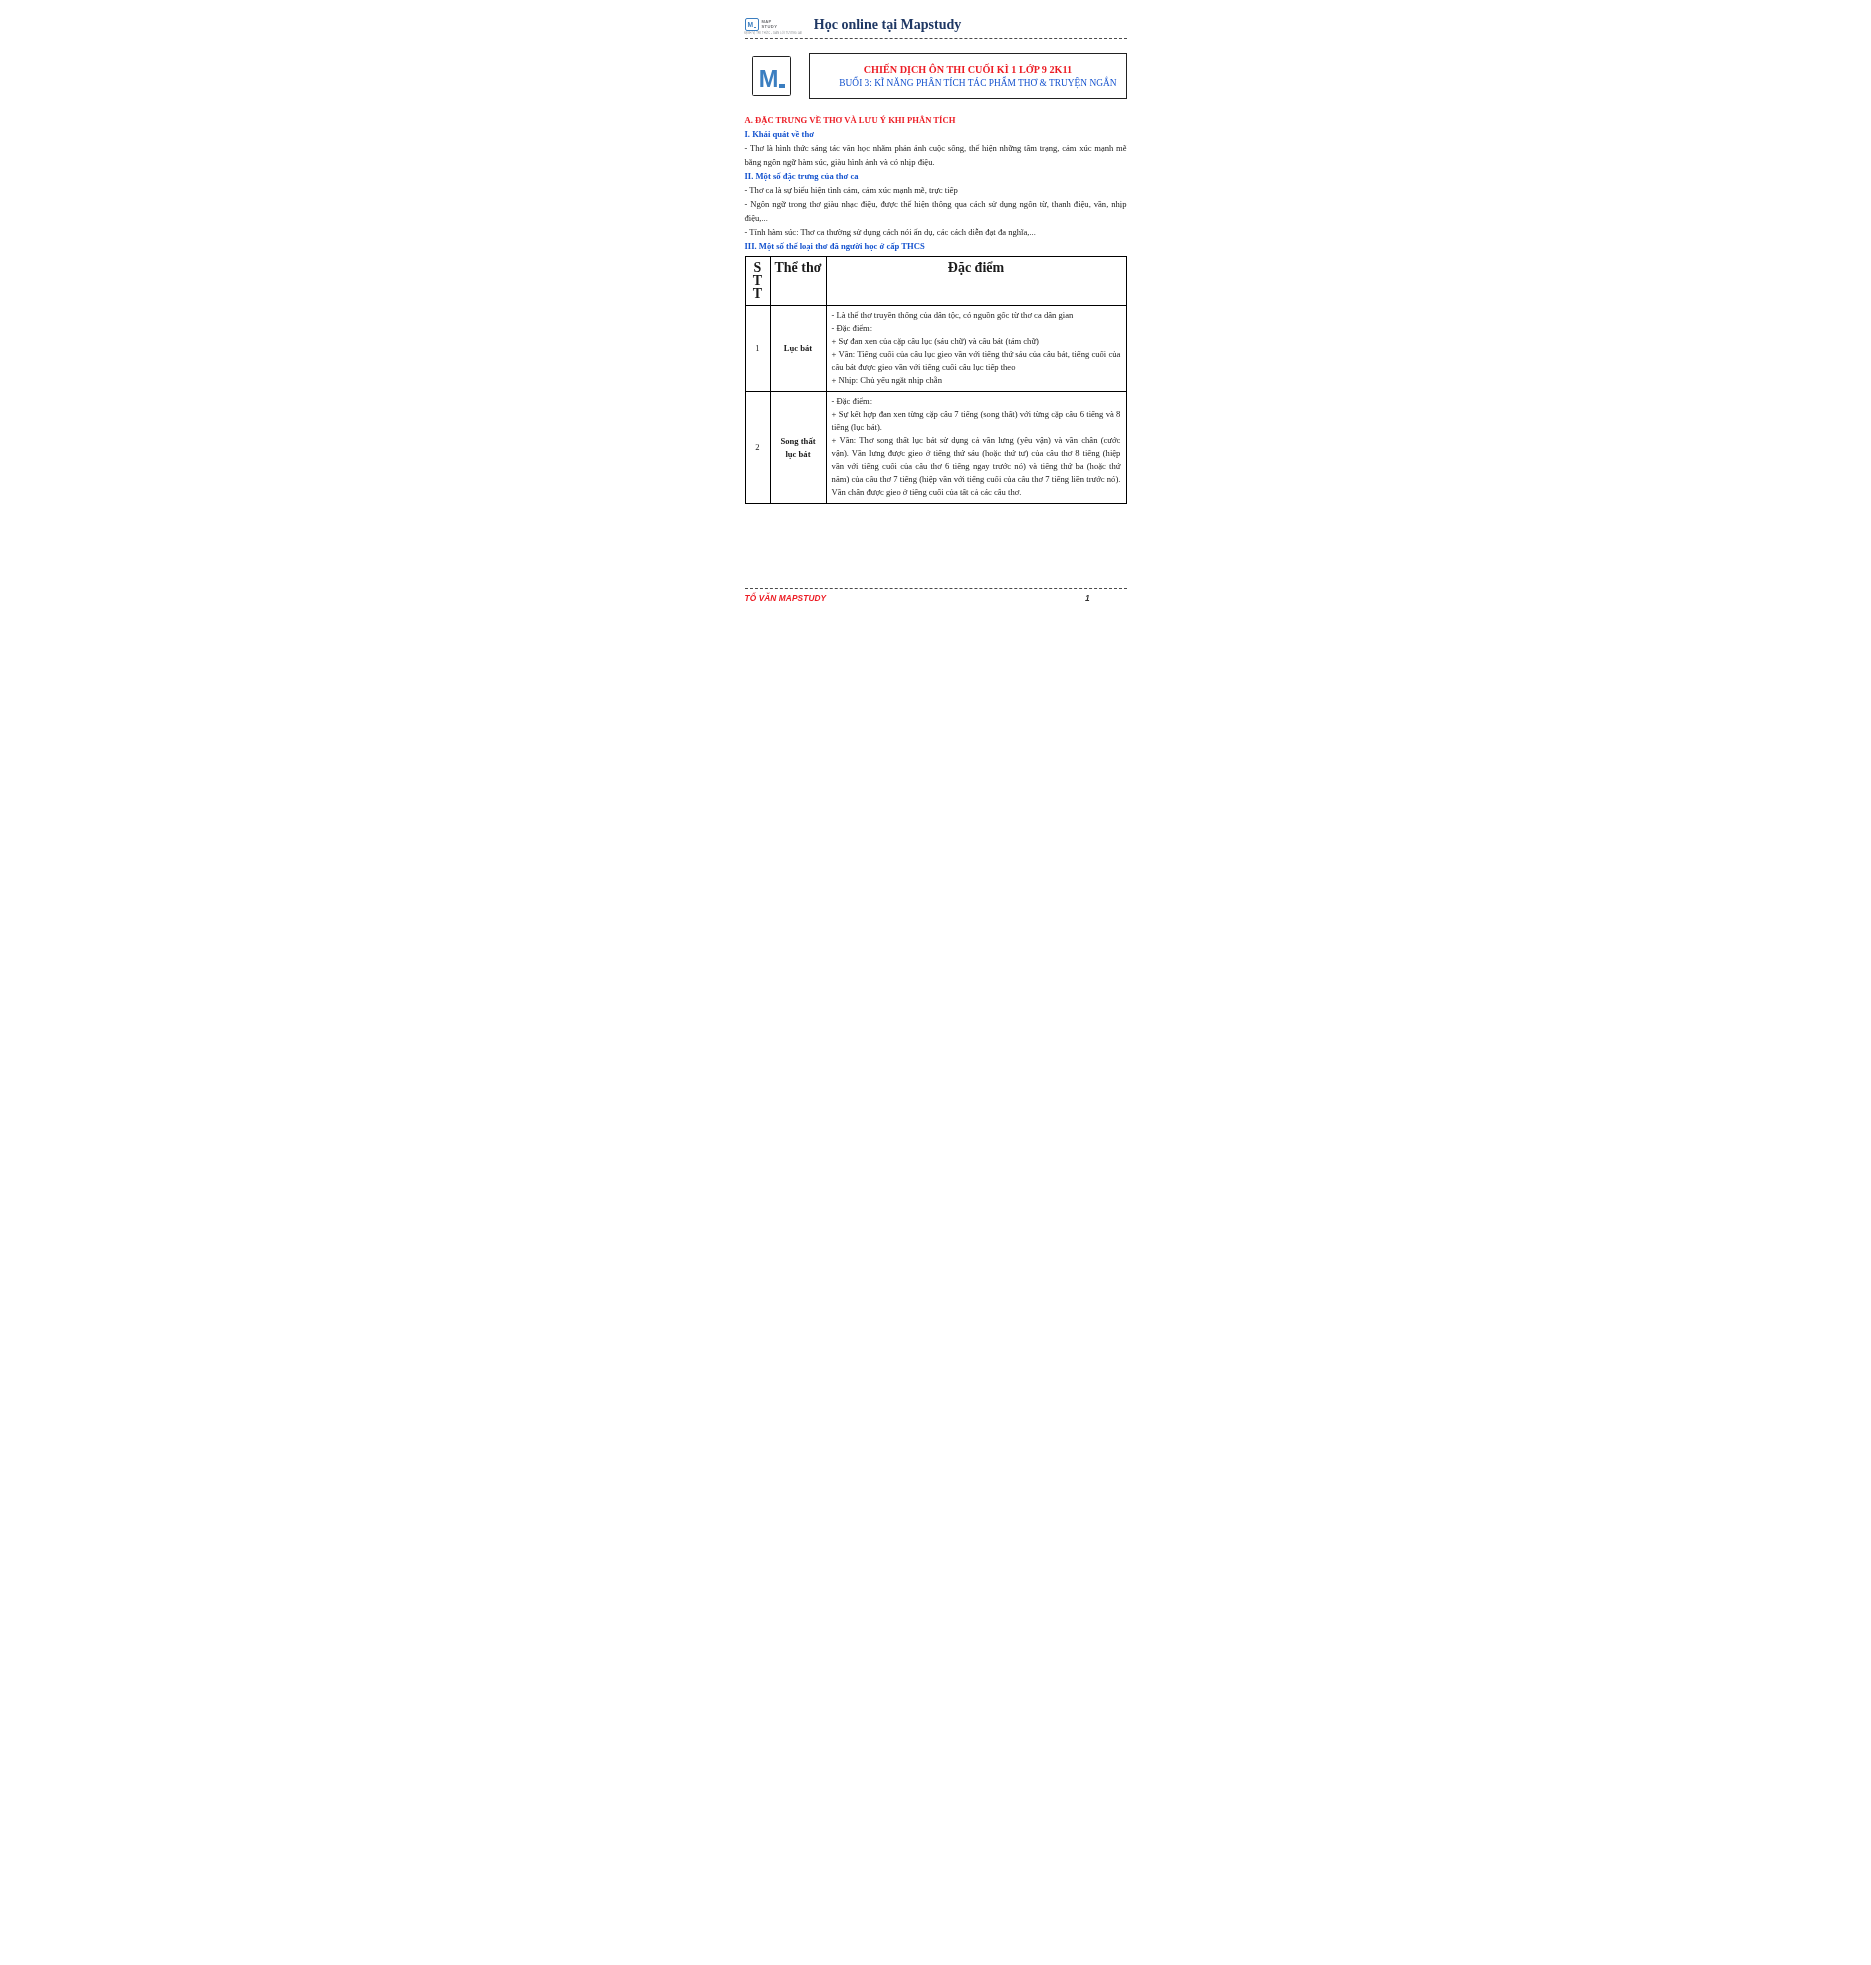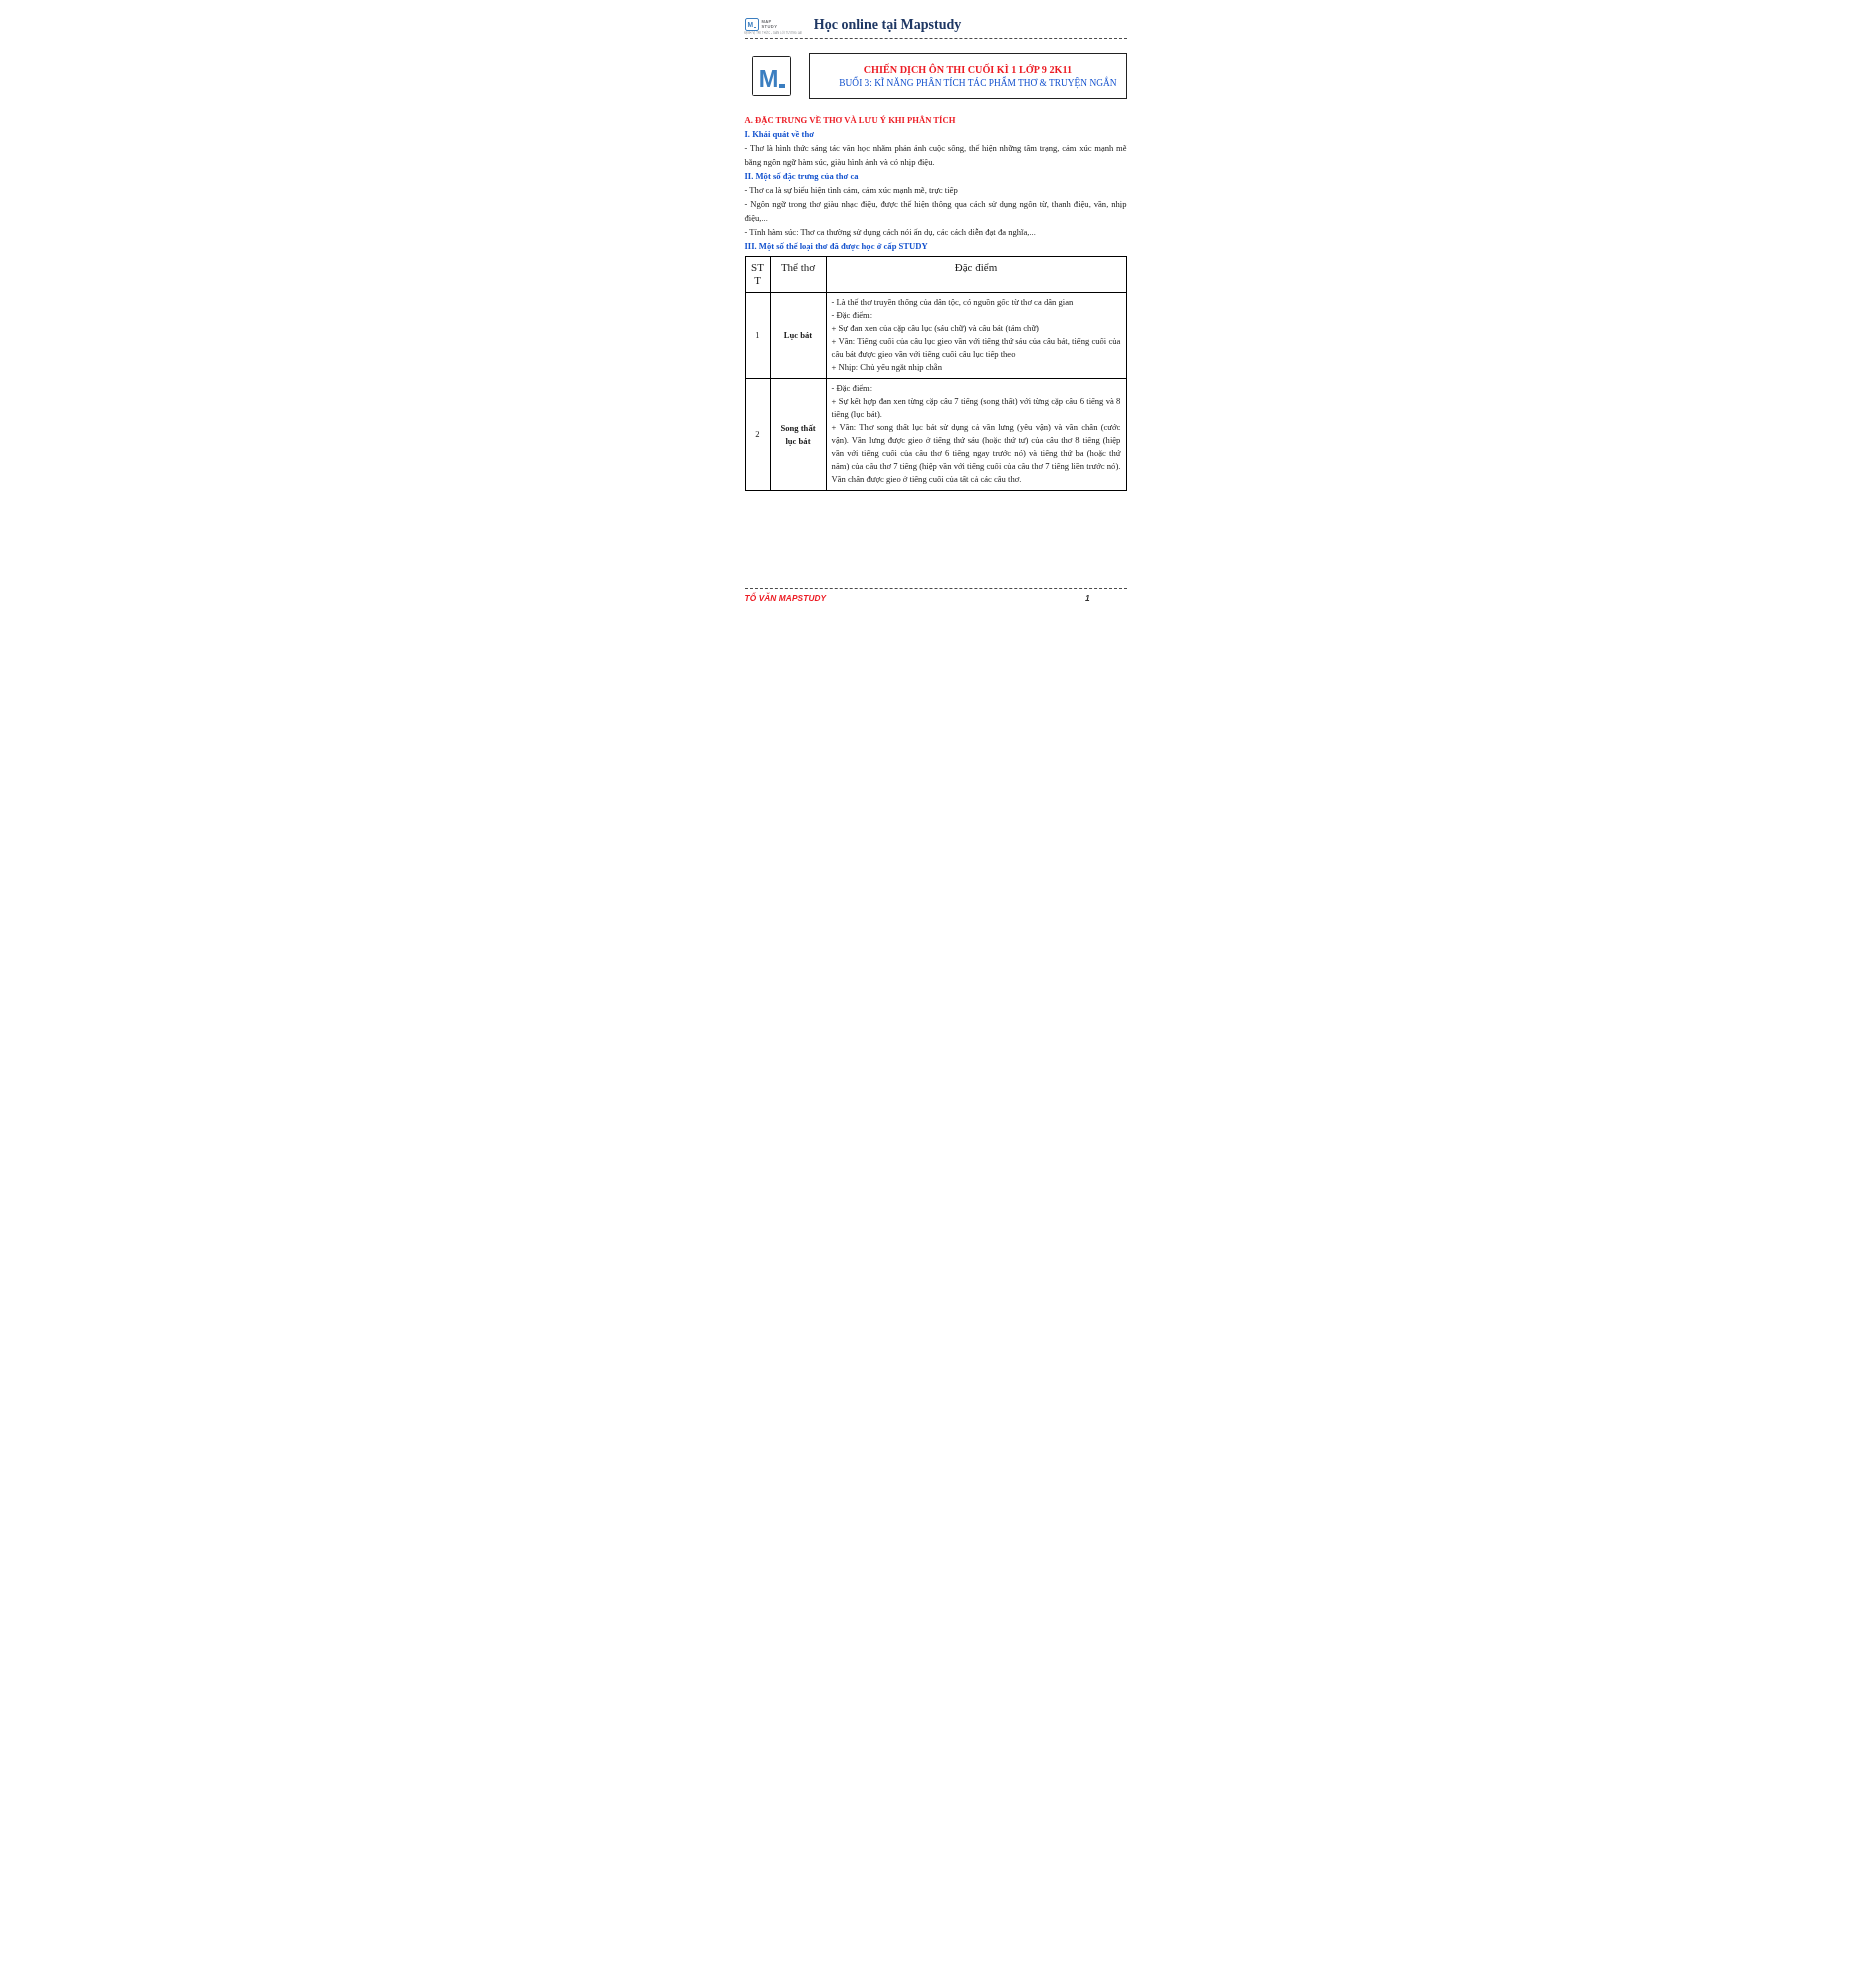--- a/index.html
+++ b/index.html
@@ -50,21 +50,21 @@
 
   
   .doc-body { margin-top:14px; font-size:8.6px; line-height:14px; text-align:justify; }
   .h-red  { color:#ec1c24; font-weight:bold; text-align:left; }
   .h-blue { color:#1553ce; font-weight:bold; text-align:left; }
   .para { margin:0; }
 
   
   .poem-table { width:100%; border-collapse:collapse; margin-top:3.9px; line-height:13px; }
   .poem-table th, .poem-table td { border:0.9px solid #000; }
-  .poem-table th { text-align:center; vertical-align:top; padding:3.9px 2.4px 4.7px; font-size:11px; font-weight:normal; }
+  .poem-table th { text-align:center; vertical-align:top; padding:3.9px 2.4px 4.7px; font-size:14px; font-weight:bold; }
   th.col-stt { width:25px; }
   .stt-wrap { max-width:14px; margin:0 auto; word-break:break-all; }
   th.col-type { width:56px; }
   .cell-stt  { text-align:center; vertical-align:middle; font-size:8.6px; }
   .cell-type { text-align:center; vertical-align:middle; font-weight:bold; font-size:8.6px; padding:0 6.3px; }
   .cell-desc { vertical-align:top; padding:3.1px 5.1px 3.9px; text-align:justify; font-size:8.6px;margin-top:32px; }
 
   
   .footer { position:absolute; left:25px; right:25px; bottom:9.4px; }
   .footer-row {
@@ -112,21 +112,21 @@
     <div class="h-red">A. ĐẶC TRƯNG VỀ THƠ VÀ LƯU Ý KHI PHÂN TÍCH</div>
 
     <div class="h-blue">I. Khái quát về thơ</div>
     <p class="para">- Thơ là hình thức sáng tác văn học nhằm phản ánh cuộc sống, thể hiện những tâm trạng, cảm xúc mạnh mẽ bằng ngôn ngữ hàm súc, giàu hình ảnh và có nhịp điệu.</p>
 
     <div class="h-blue">II. Một số đặc trưng của thơ ca</div>
     <p class="para">- Thơ ca là sự biểu hiện tình cảm, cảm xúc mạnh mẽ, trực tiếp</p>
     <p class="para">- Ngôn ngữ trong thơ giàu nhạc điệu, được thể hiện thông qua cách sử dụng ngôn từ, thanh điệu, vần, nhịp điệu,...</p>
     <p class="para">- Tính hàm súc: Thơ ca thường sử dụng cách nói ẩn dụ, các cách diễn đạt đa nghĩa,...</p>
 
-    <div class="h-blue">III. Một số thể loại thơ đã được học ở cấp STUDY</div>
+    <div class="h-blue">III. Một số thể loại thơ đã người học ở cấp THCS</div>
 
     <table class="poem-table">
       <thead>
         <tr>
           <th class="col-stt">
             <div class="stt-wrap">STT</div>
           </th>
           <th class="col-type">Thể thơ</th>
           <th class="col-desc">Đặc điểm</th>
         </tr>

